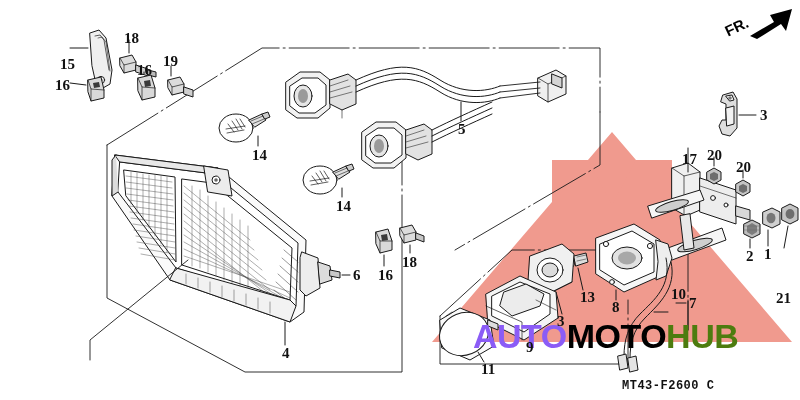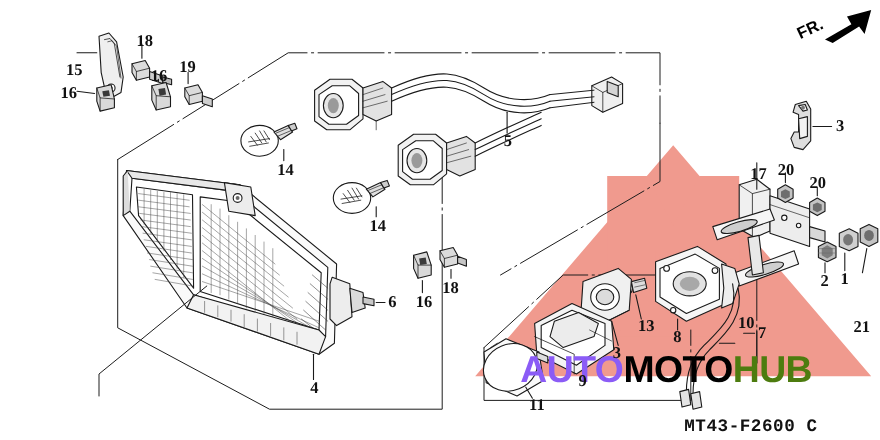--- a/index.html
+++ b/index.html
@@ -17,21 +17,21 @@
   #wm-text .a{color:#8b5cf6;}
   #wm-text .m{color:#000000;}
   #wm-text .h{color:#4d7c0f;}
 
   
   #art{position:absolute;left:0;top:0;width:800px;height:400px;}
 
   
   .lbl{position:absolute;font-family:"Liberation Serif", serif;font-size:15px;
        font-weight:bold;color:#111;line-height:1;white-space:nowrap;}
-  .code{position:absolute;font-family:"Liberation Mono", monospace;font-size:16px;
+  .code{position:absolute;font-family:"Liberation Mono", monospace;font-size:12px;
         font-weight:bold;color:#111;letter-spacing:0.5px;white-space:nowrap;}
   .fr{position:absolute;font-family:"Liberation Sans", sans-serif;font-weight:bold;
       font-size:15px;color:#000;white-space:nowrap;}
 </style>
 </head>
 <body>
 
 <div id="stage">
 
   <svg id="wm-logo" viewBox="0 0 800 400">

